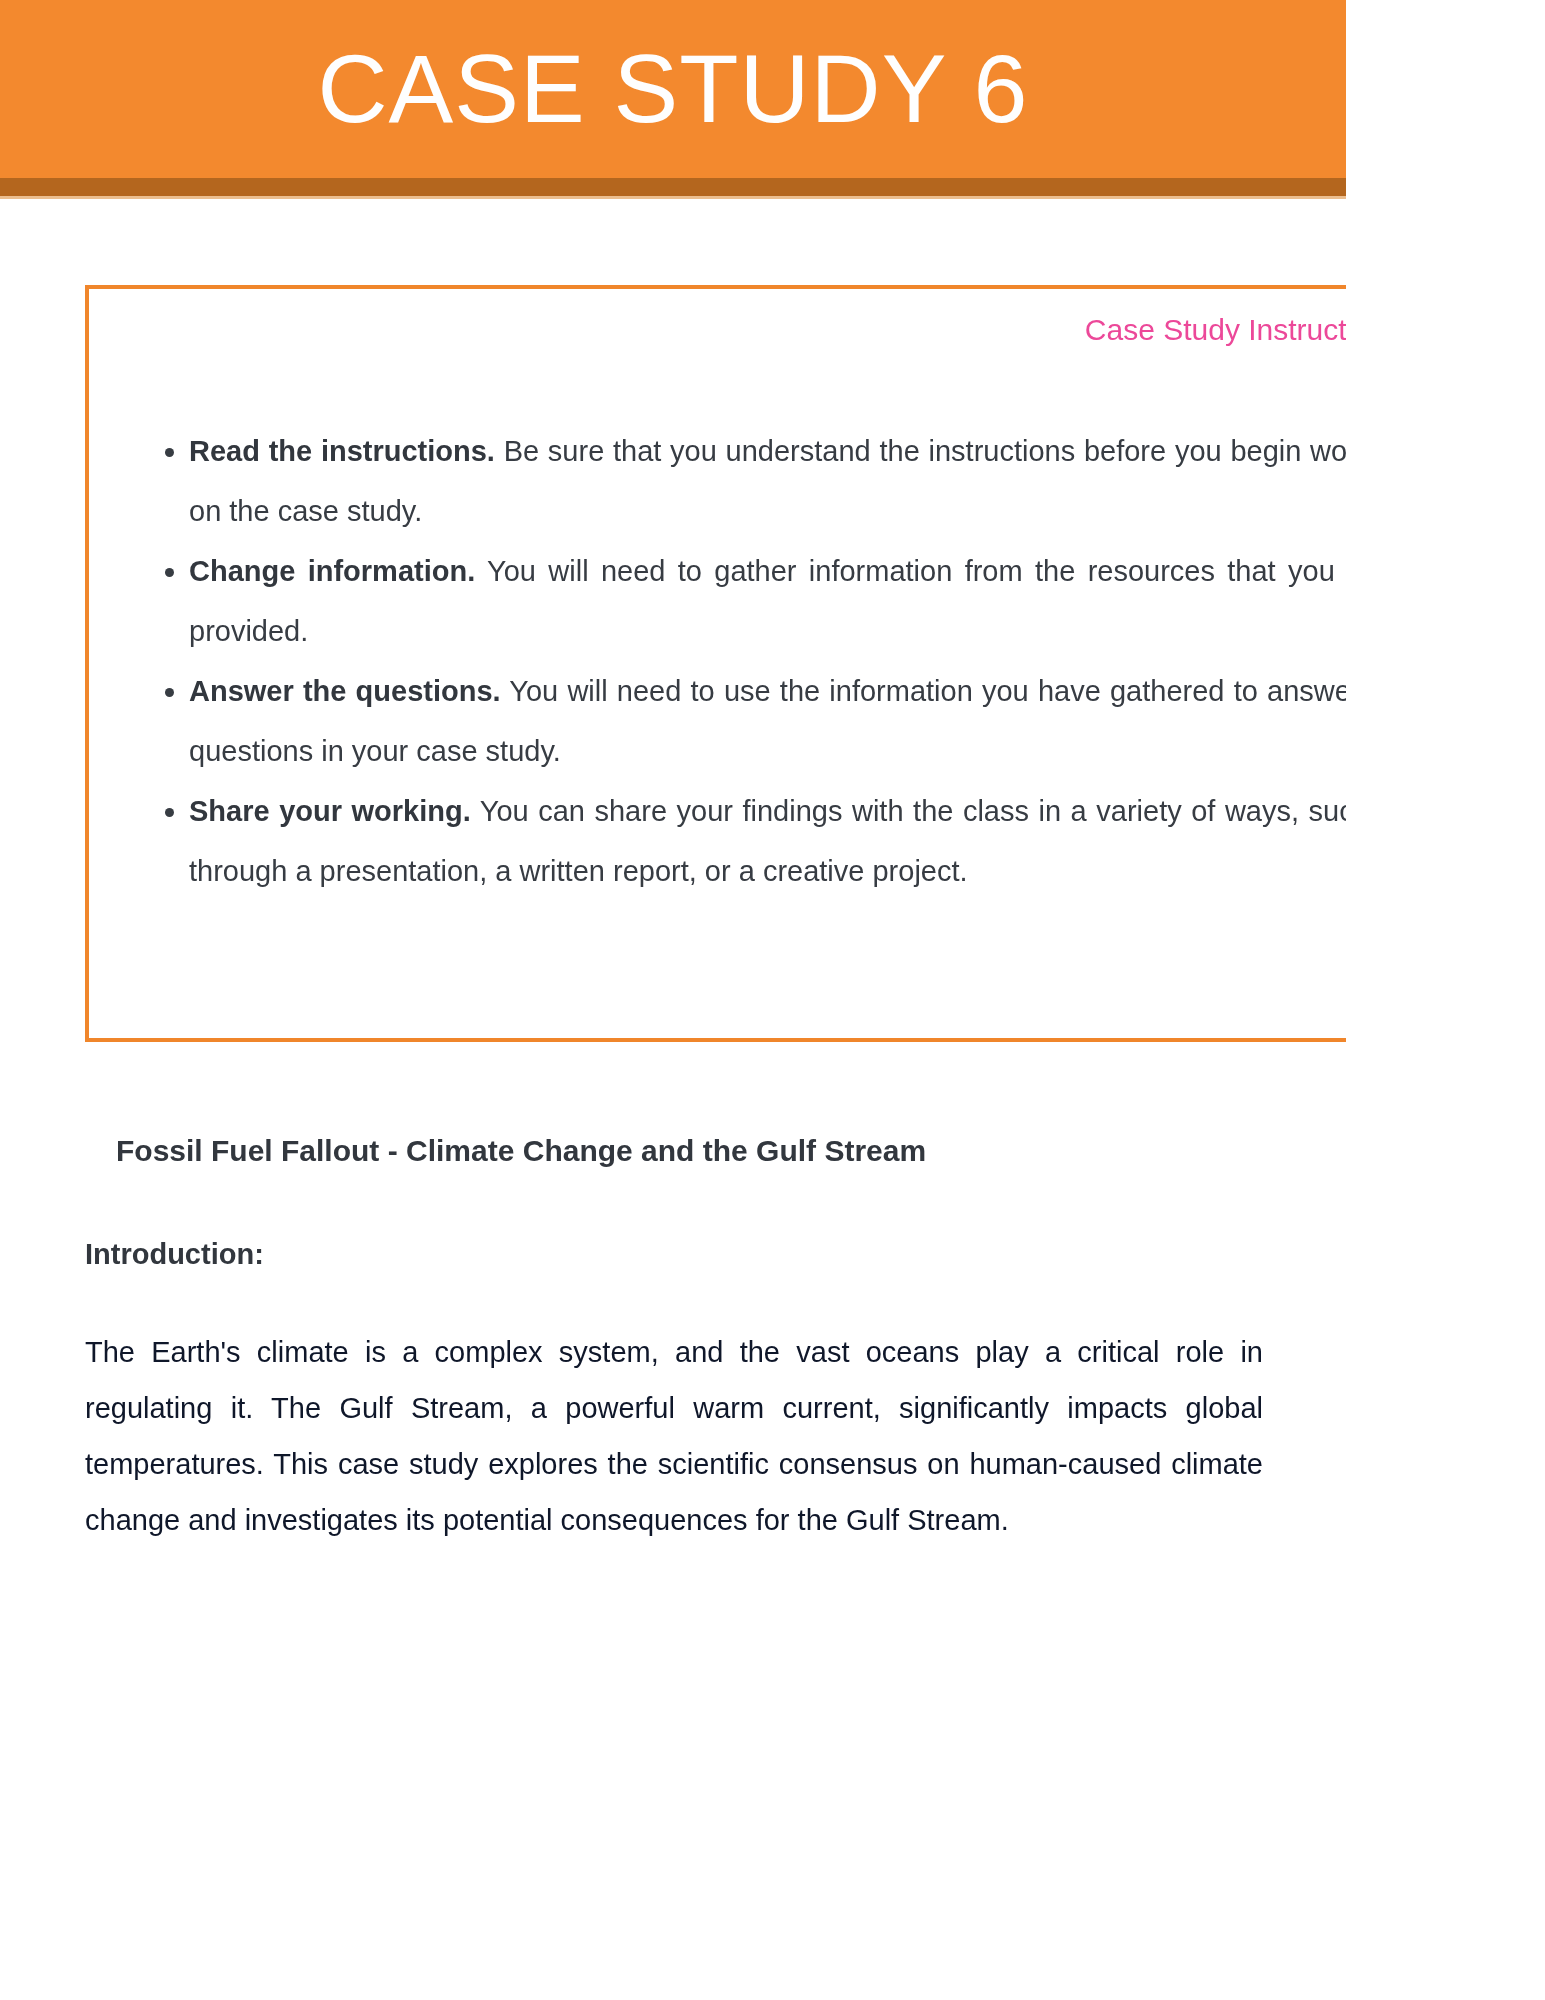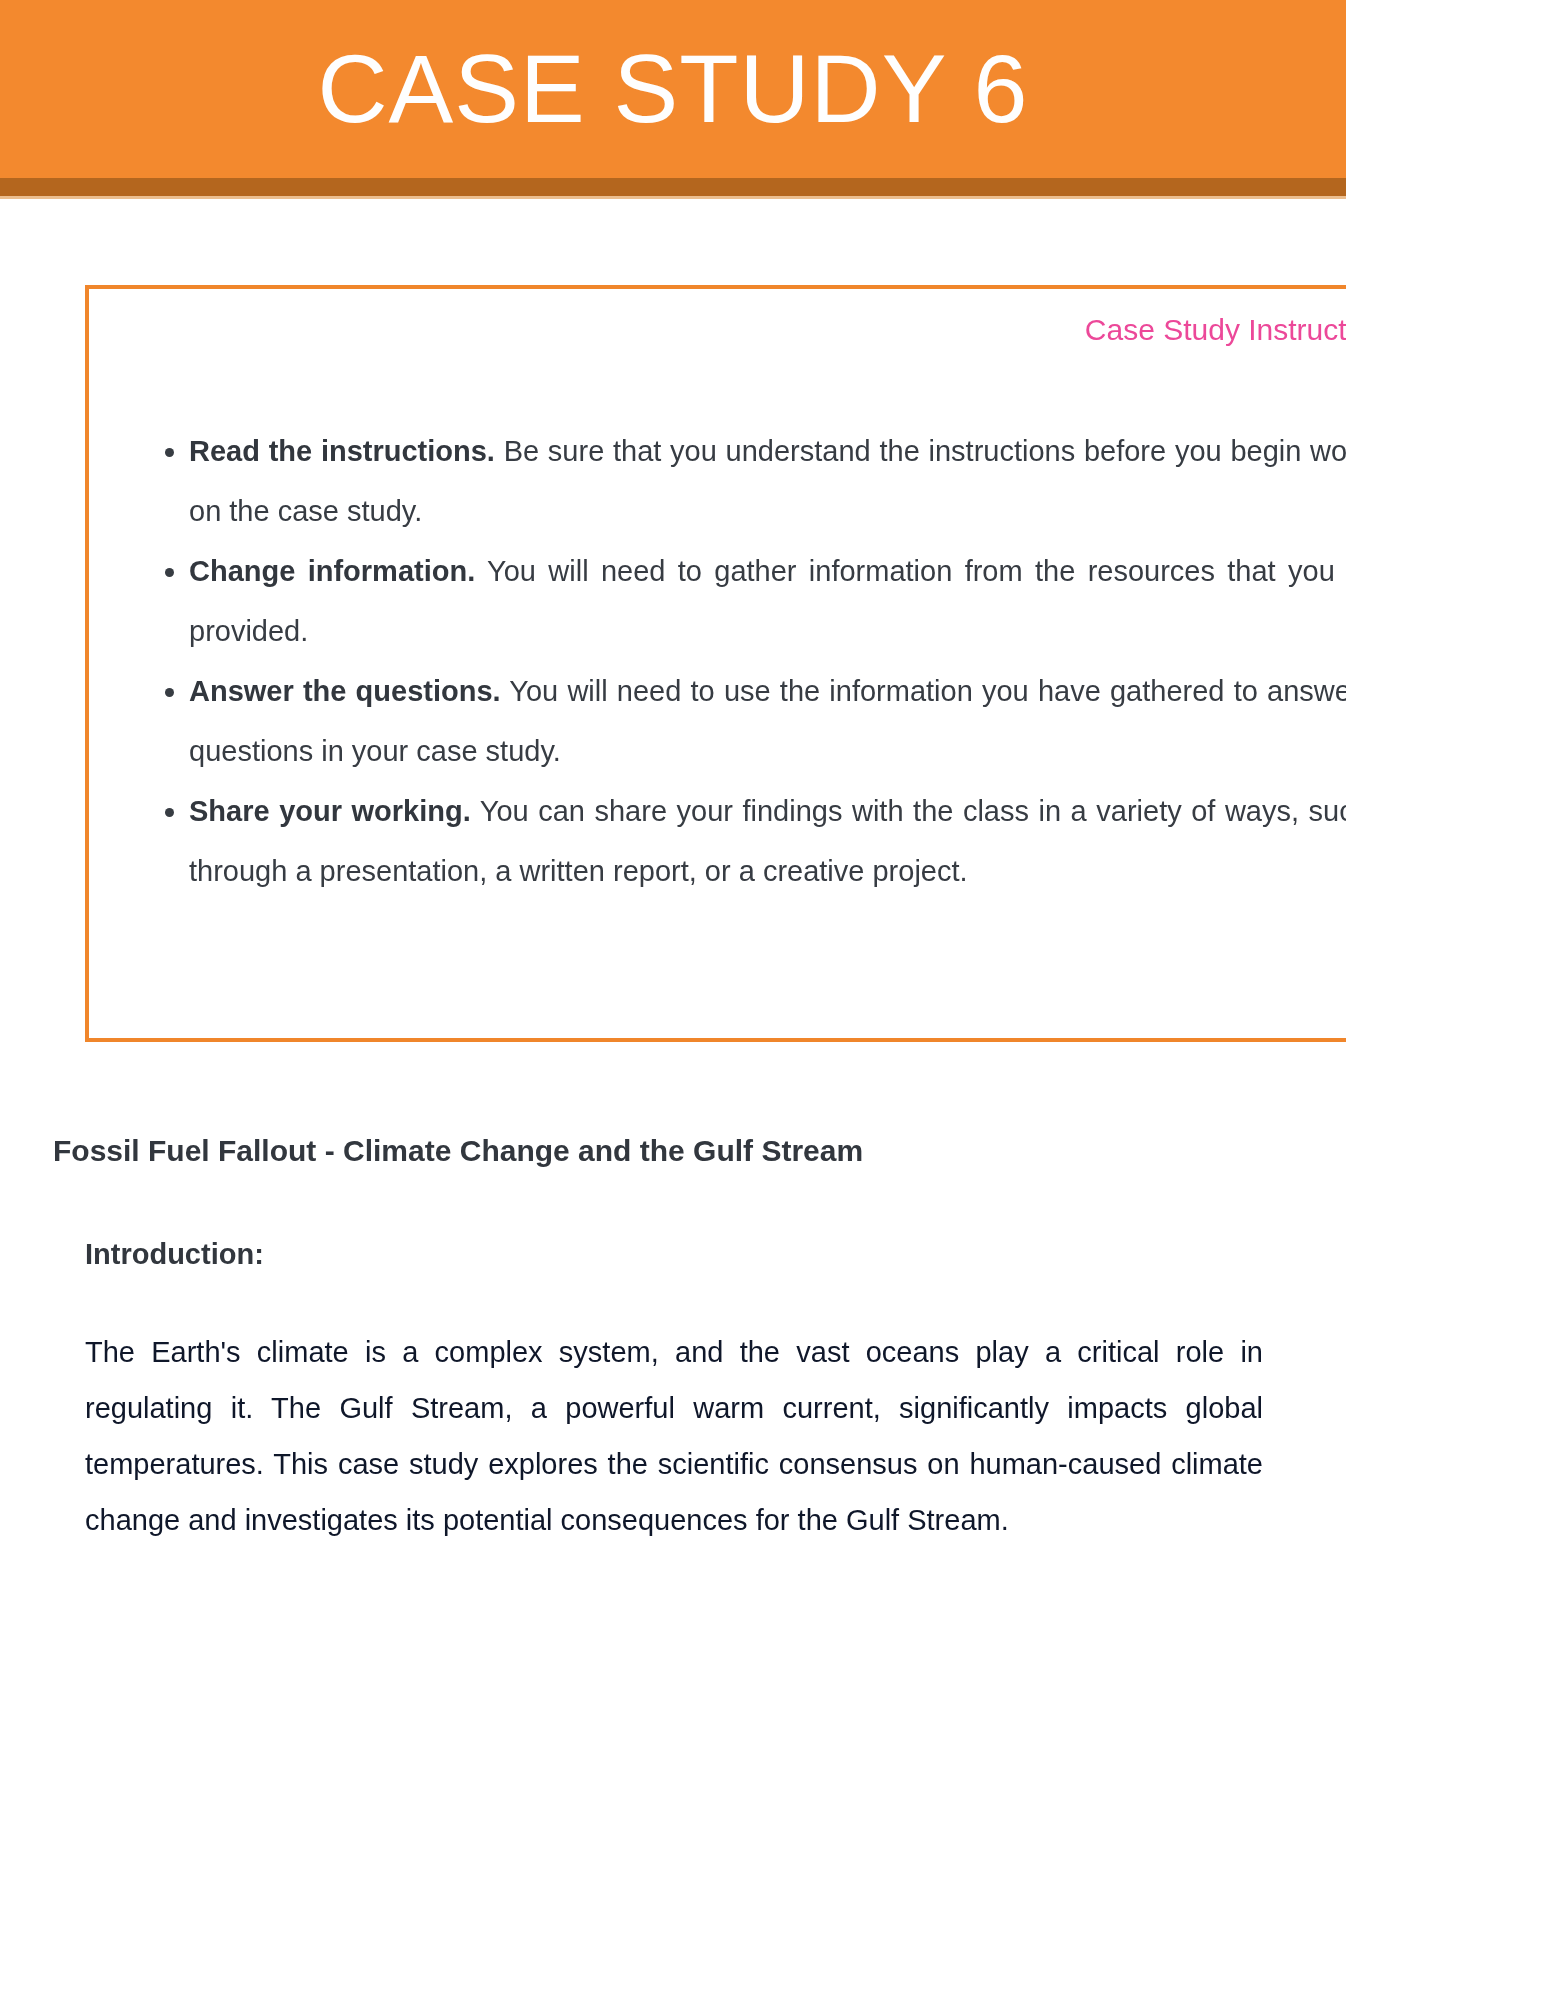--- a/index.html
+++ b/index.html
@@ -54,21 +54,21 @@
   }
   .instructions-box li {
     font-size: 29px;
     line-height: 60px;
     text-align: justify;
     color: #373c43;
   }
   .instructions-box li strong { font-weight: 700; color: #32373e; }
 
   .case-title {
-    margin: 90px 85px 0 53px;
+    margin: 90px 85px 0 116px;
     font-size: 30px;
     line-height: 38px;
     font-weight: 700;
     color: #32373e;
   }
   .intro-heading {
     margin: 65px 85px 0 85px;
     font-size: 29px;
     line-height: 38px;
     font-weight: 700;

